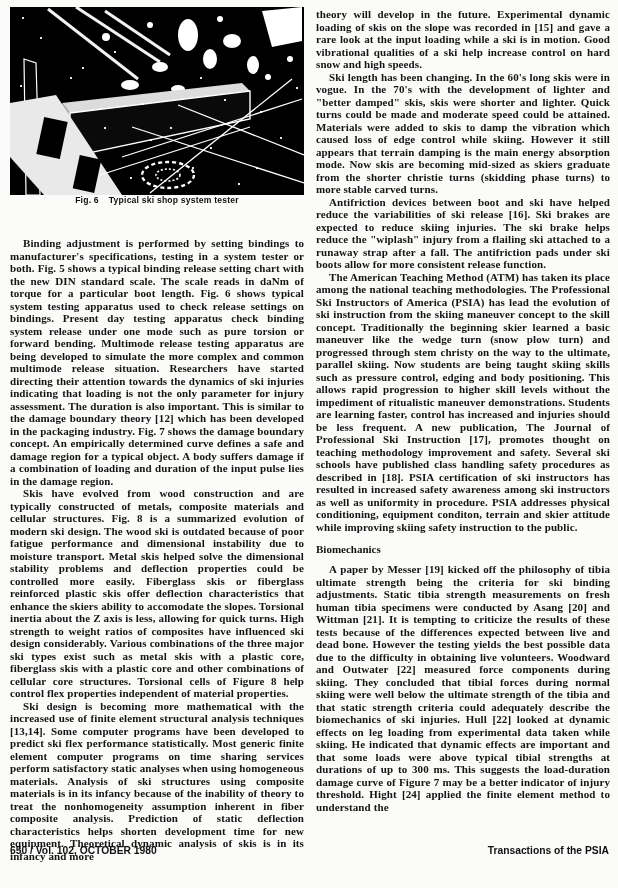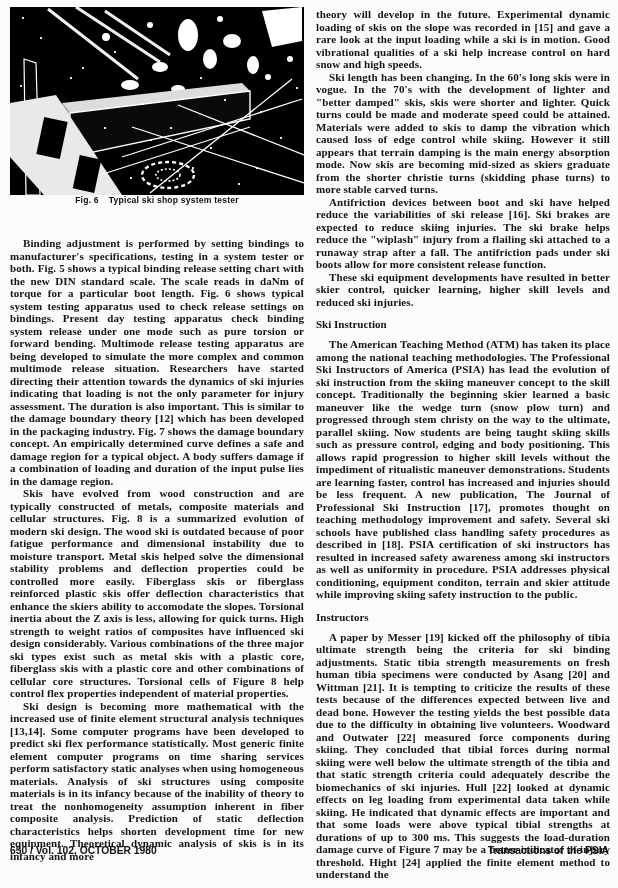--- a/index.html
+++ b/index.html
@@ -140,26 +140,24 @@
 
     <p>Binding adjustment is performed by setting bindings to manufacturer's specifications, testing in a system tester or both. Fig. 5 shows a typical binding release setting chart with the new DIN standard scale. The scale reads in daNm of torque for a particular boot length. Fig. 6 shows typical system testing apparatus used to check release settings on bindings. Present day testing apparatus check binding system release under one mode such as pure torsion or forward bending. Multimode release testing apparatus are being developed to simulate the more complex and common multimode release situation. Researchers have started directing their attention towards the dynamics of ski injuries indicating that loading is not the only parameter for injury assessment. The duration is also important. This is similar to the damage boundary theory [12] which has been developed in the packaging industry. Fig. 7 shows the damage boundary concept. An empirically determined curve defines a safe and damage region for a typical object. A body suffers damage if a combination of loading and duration of the input pulse lies in the damage region.</p>
     <p class="pspace">Skis have evolved from wood construction and are typically constructed of metals, composite materials and cellular structures. Fig. 8 is a summarized evolution of modern ski design. The wood ski is outdated because of poor fatigue performance and dimensional instability due to moisture transport. Metal skis helped solve the dimensional stability problems and deflection properties could be controlled more easily. Fiberglass skis or fiberglass reinforced plastic skis offer deflection characteristics that enhance the skiers ability to accomodate the slopes. Torsional inertia about the Z axis is less, allowing for quick turns. High strength to weight ratios of composites have influenced ski design considerably. Various combinations of the three major ski types exist such as metal skis with a plastic core, fiberglass skis with a plastic core and other combinations of cellular core structures. Torsional cells of Figure 8 help control flex properties independent of material properties.</p>
     <p class="pspace">Ski design is becoming more mathematical with the increased use of finite element structural analysis techniques [13,14]. Some computer programs have been developed to predict ski flex performance statistically. Most generic finite element computer programs on time sharing services perform satisfactory static analyses when using homogeneous materials. Analysis of ski structures using composite materials is in its infancy because of the inability of theory to treat the nonhomogeneity assumption inherent in fiber composite analysis. Prediction of static deflection characteristics helps shorten development time for new equipment. Theoretical dynamic analysis of skis is in its infancy and more</p>
   </div>
 
   <div class="col col-right body-text">
     <p class="noindent">theory will develop in the future. Experimental dynamic loading of skis on the slope was recorded in [15] and gave a rare look at the input loading while a ski is in motion. Good vibrational qualities of a ski help increase control on hard snow and high speeds.</p>
     <p class="pspace">Ski length has been changing. In the 60's long skis were in vogue. In the 70's with the development of lighter and "better damped" skis, skis were shorter and lighter. Quick turns could be made and moderate speed could be attained. Materials were added to skis to damp the vibration which caused loss of edge control while skiing. However it still appears that terrain damping is the main energy absorption mode. Now skis are becoming mid-sized as skiers graduate from the shorter christie turns (skidding phase turns) to more stable carved turns.</p>
     <p class="pspace">Antifriction devices between boot and ski have helped reduce the variabilities of ski release [16]. Ski brakes are expected to reduce skiing injuries. The ski brake helps reduce the "wiplash" injury from a flailing ski attached to a runaway strap after a fall. The antifriction pads under ski boots allow for more consistent release function.</p>
-    <p class="pspace">These ski equipment developments have resulted in better skier control, quicker learning, higher skill levels and reduced ski injuries.</p>
 
-    <h3 class="sec">Ski Instruction</h3>
     <p>The American Teaching Method (ATM) has taken its place among the national teaching methodologies. The Professional Ski Instructors of America (PSIA) has lead the evolution of ski instruction from the skiing maneuver concept to the skill concept. Traditionally the beginning skier learned a basic maneuver like the wedge turn (snow plow turn) and progressed through stem christy on the way to the ultimate, parallel skiing. Now students are being taught skiing skills such as pressure control, edging and body positioning. This allows rapid progression to higher skill levels without the impediment of ritualistic maneuver demonstrations. Students are learning faster, control has increased and injuries should be less frequent. A new publication, The Journal of Professional Ski Instruction [17], promotes thought on teaching methodology improvement and safety. Several ski schools have published class handling safety procedures as described in [18]. PSIA certification of ski instructors has resulted in increased safety awareness among ski instructors as well as uniformity in procedure. PSIA addresses physical conditioning, equipment conditon, terrain and skier attitude while improving skiing safety instruction to the public.</p>
 
-    <h3 class="sec">Instructors</h3>
+    <h3 class="sec">Biomechanics</h3>
     <p>A paper by Messer [19] kicked off the philosophy of tibia ultimate strength being the criteria for ski binding adjustments. Static tibia strength measurements on fresh human tibia specimens were conducted by Asang [20] and Wittman [21]. It is tempting to criticize the results of these tests because of the differences expected between live and dead bone. However the testing yields the best possible data due to the difficulty in obtaining live volunteers. Woodward and Outwater [22] measured force components during skiing. They concluded that tibial forces during normal skiing were well below the ultimate strength of the tibia and that static strength criteria could adequately describe the biomechanics of ski injuries. Hull [22] looked at dynamic effects on leg loading from experimental data taken while skiing. He indicated that dynamic effects are important and that some loads were above typical tibial strengths at durations of up to 300 ms. This suggests the load-duration damage curve of Figure 7 may be a better indicator of injury threshold. Hight [24] applied the finite element method to understand the</p>
   </div>
 
   <div class="footer">
     <span>650 / Vol. 102, OCTOBER 1980</span>
     <span>Transactions of the PSIA</span>
   </div>
 
 </div>
 

